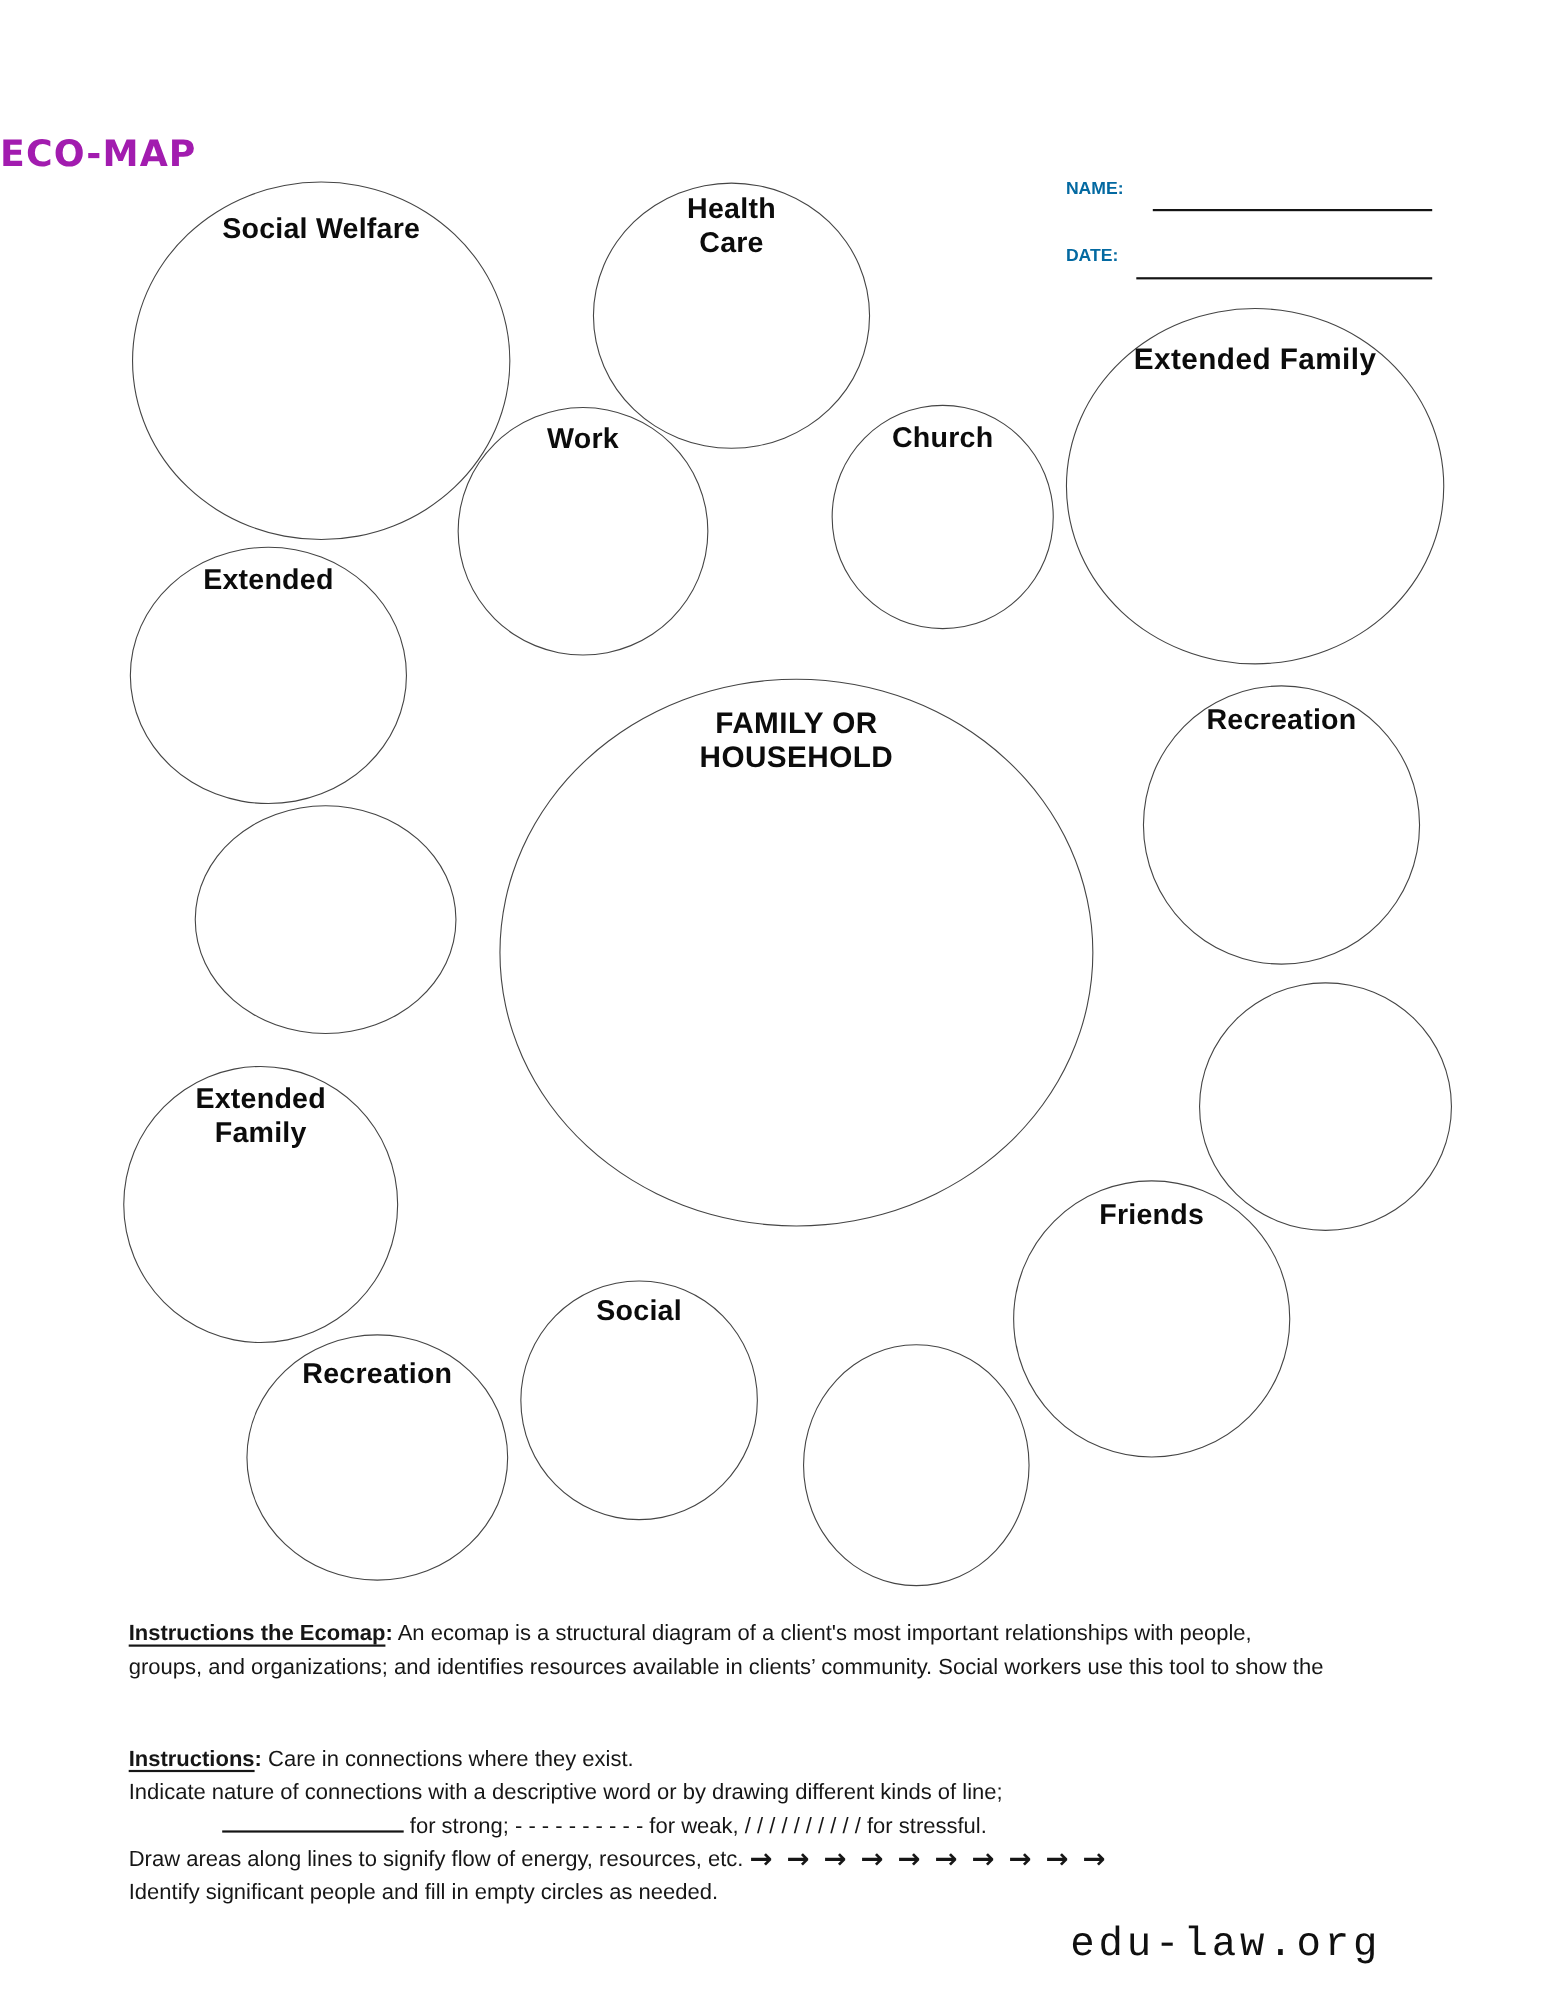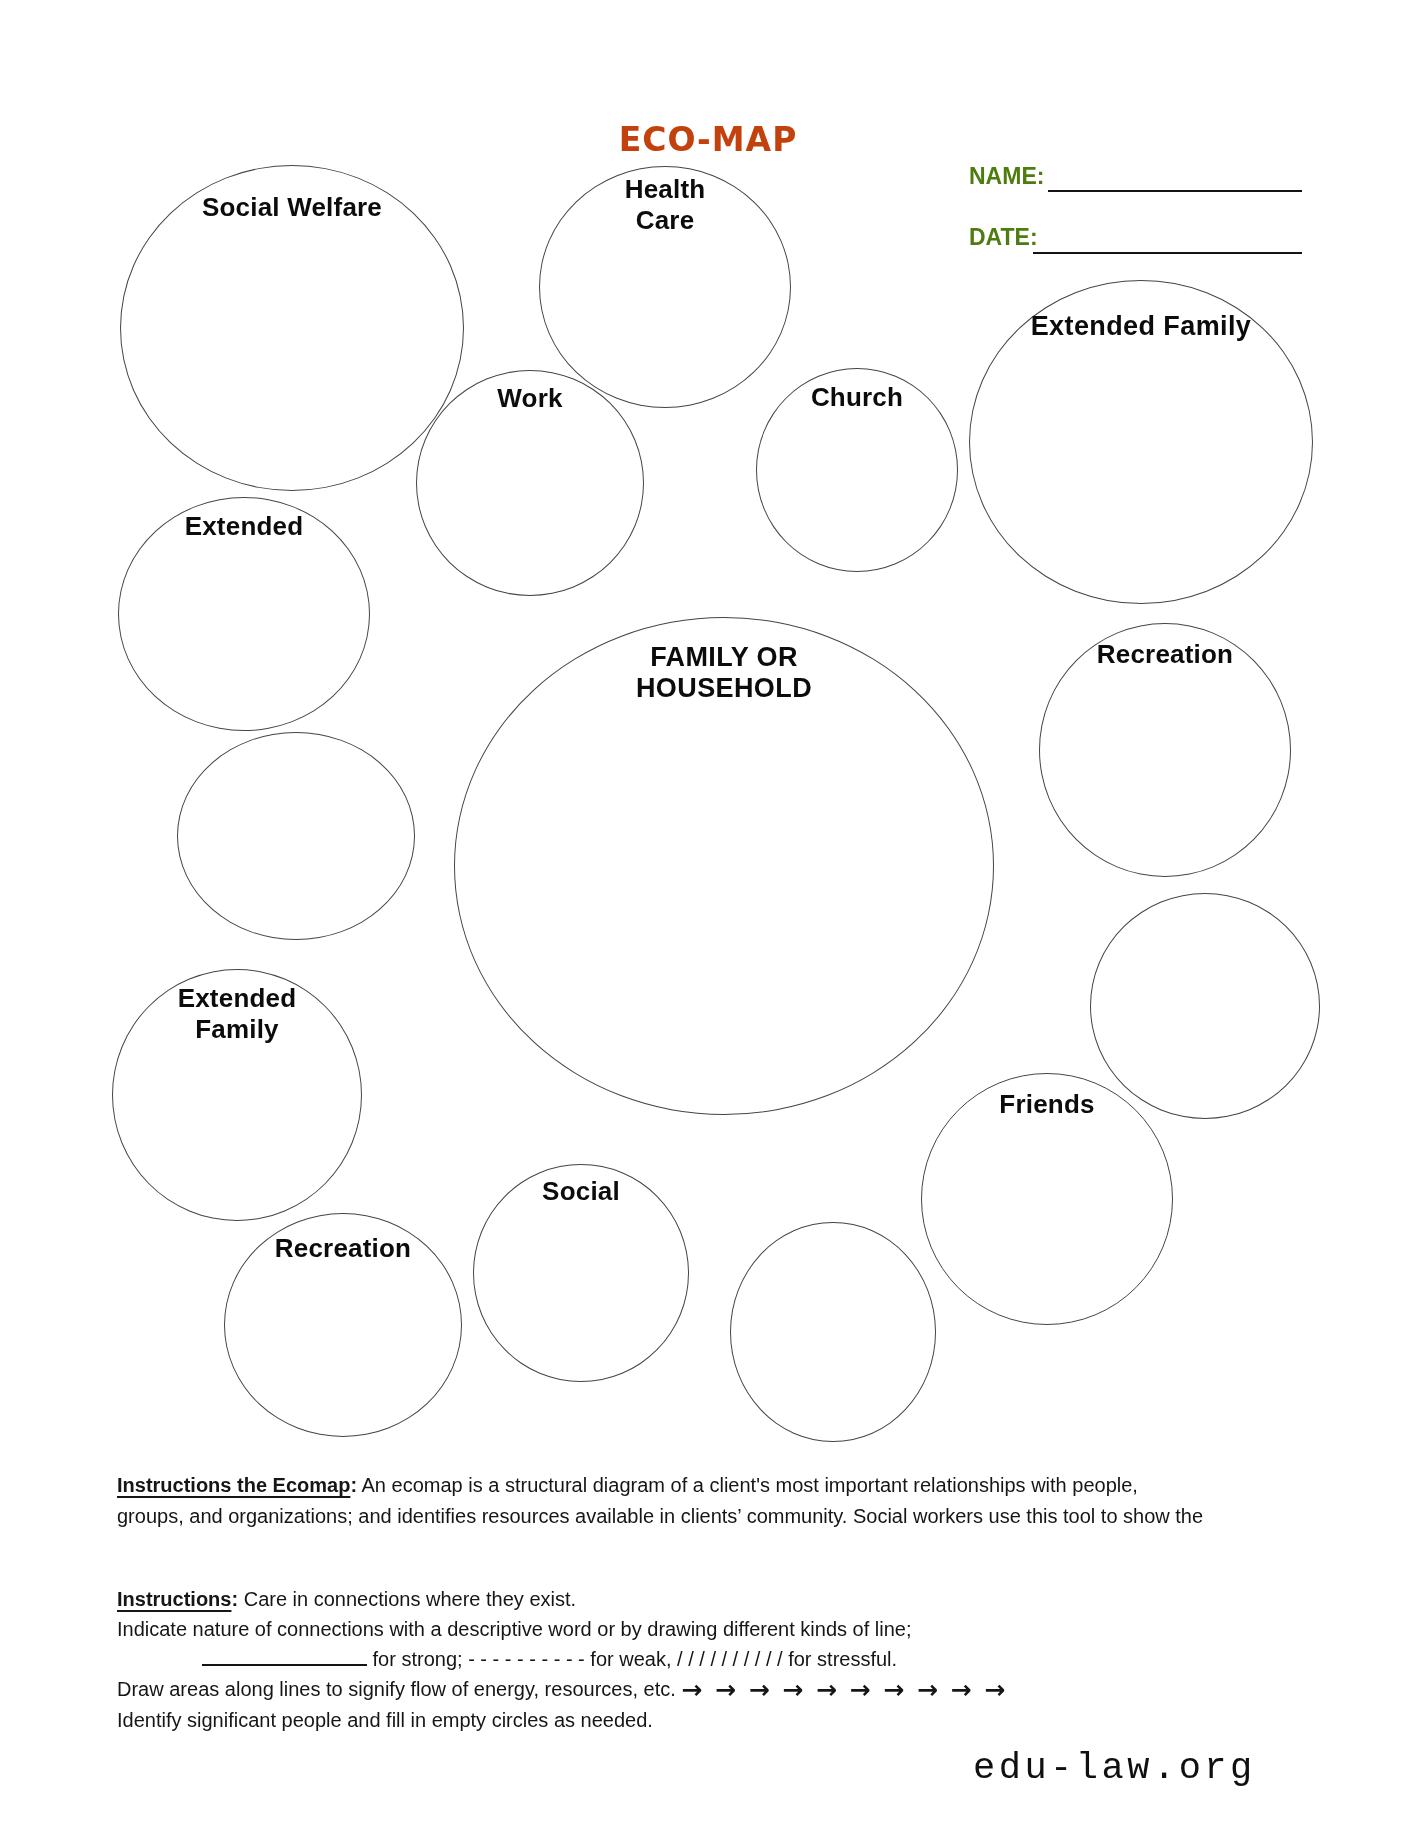--- a/index.html
+++ b/index.html
@@ -6,28 +6,27 @@
   #page{
     position:relative;
     width:1416px;height:1832px;
     background:#ffffff;
     font-family:"Liberation Sans",sans-serif;
     color:#141414;
     overflow:hidden;
   }
   .title{
     position:absolute;left:0;right:0;top:120px;
-    text-align:center;
     font-family:"DejaVu Sans",sans-serif;
     font-weight:bold;font-size:33px;letter-spacing:1px;
-    color:#c2410c;
+    color:#a21caf;
   }
   .hdr-label{
     position:absolute;
-    font-weight:bold;font-size:23px;color:#4d7c0f;
+    font-weight:bold;font-size:16px;color:#0369a1;
     font-family:"Liberation Sans",sans-serif;
   }
   .fill-line{
     position:absolute;border-bottom:2.5px solid #141414;height:28px;
   }
   .circle{
     position:absolute;
     border:1.6px solid #454545;
     border-radius:50%;
     background:#fff;

